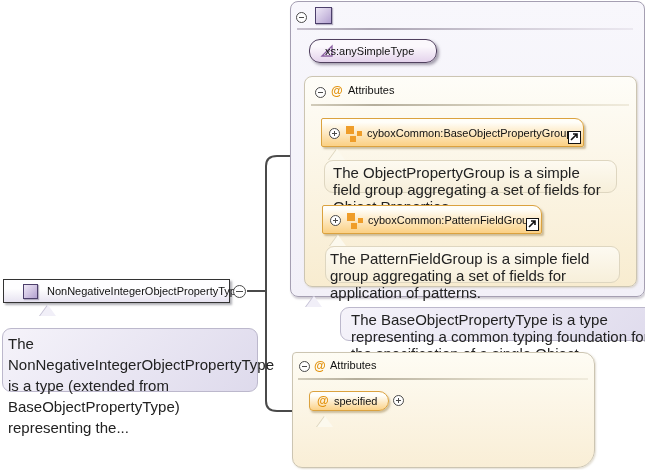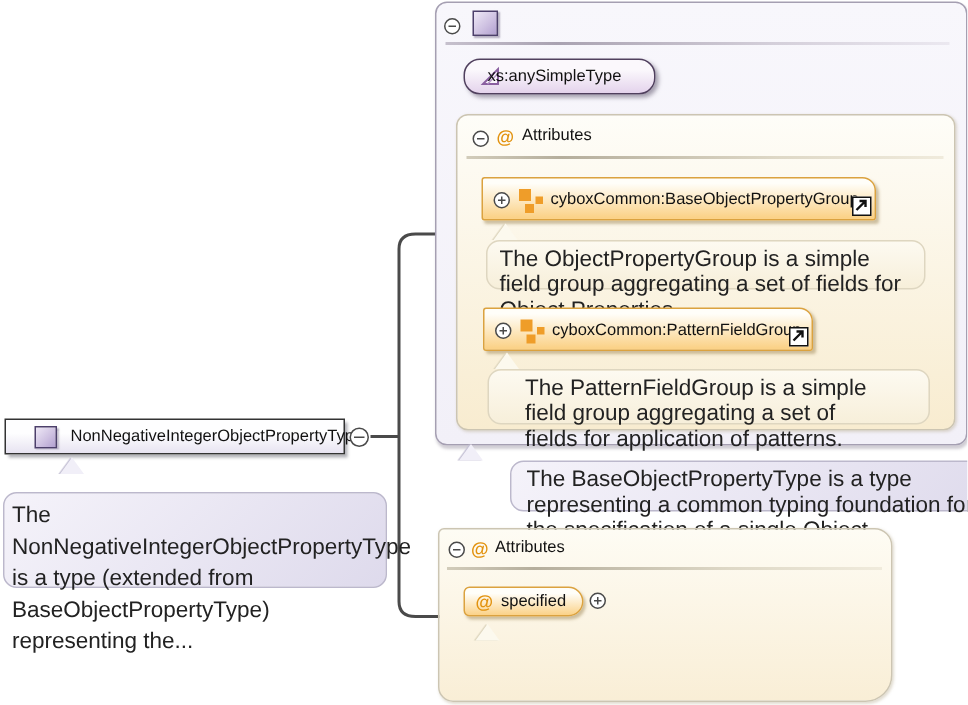--- a/index.html
+++ b/index.html
@@ -147,21 +147,21 @@
             <i class="c"></i>
           </span>
         <span class="lbl abs" style="left:45px;top:8px;">cyboxCommon:PatternFieldGroup</span>
         <span class="linkicon">
           <svg width="10" height="10" style="position:absolute;left:0;top:0;">
               <path d="M2 8 L8 2 M4 2 H8 V6" stroke="#111" stroke-width="1.6" fill="none"></path>
             </svg>
         </span>
       </div>
       <span class="tail cream" style="left:25px;top:158px;"></span>
-      <div class="ann cream ann-text" style="left:20px;top:169px;width:295px;height:37px;padding:3px 24px;line-height:17px;">The PatternFieldGroup is a simple field group aggregating a set of fields for application of patterns.</div>
+      <div class="ann cream ann-text" style="left:20px;top:169px;width:295px;height:37px;padding:3px 4px;line-height:17px;">The PatternFieldGroup is a simple field group aggregating a set of fields for application of patterns.</div>
     </div>
   </div>
 
   <span class="tail lav" style="left:306px;top:296px;"></span>
   <div class="ann lav abs ann-text" style="left:292px;top:307px;width:335px;height:34px;padding:3px 10px;line-height:17px;margin-left:48px;">The BaseObjectPropertyType is a type representing a common typing foundation for the specification of a single Object...</div>
 
   <div id="bot-panel" class="abs">
     <span class="circ" style="left:6px;top:8px;">
         <span class="h"></span>
       </span>

